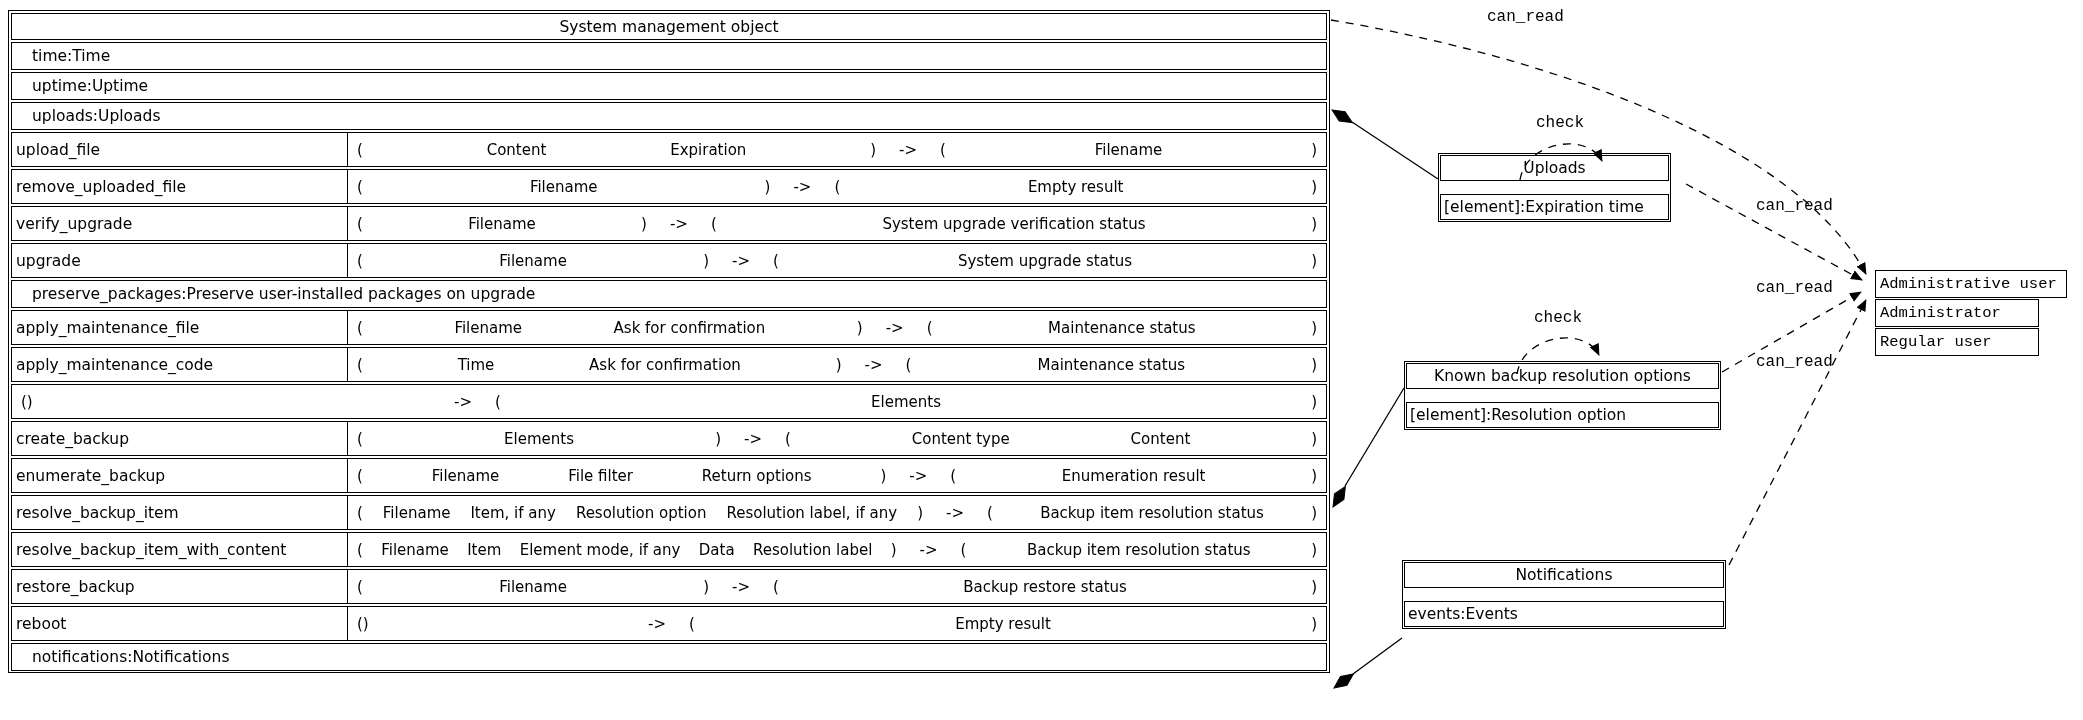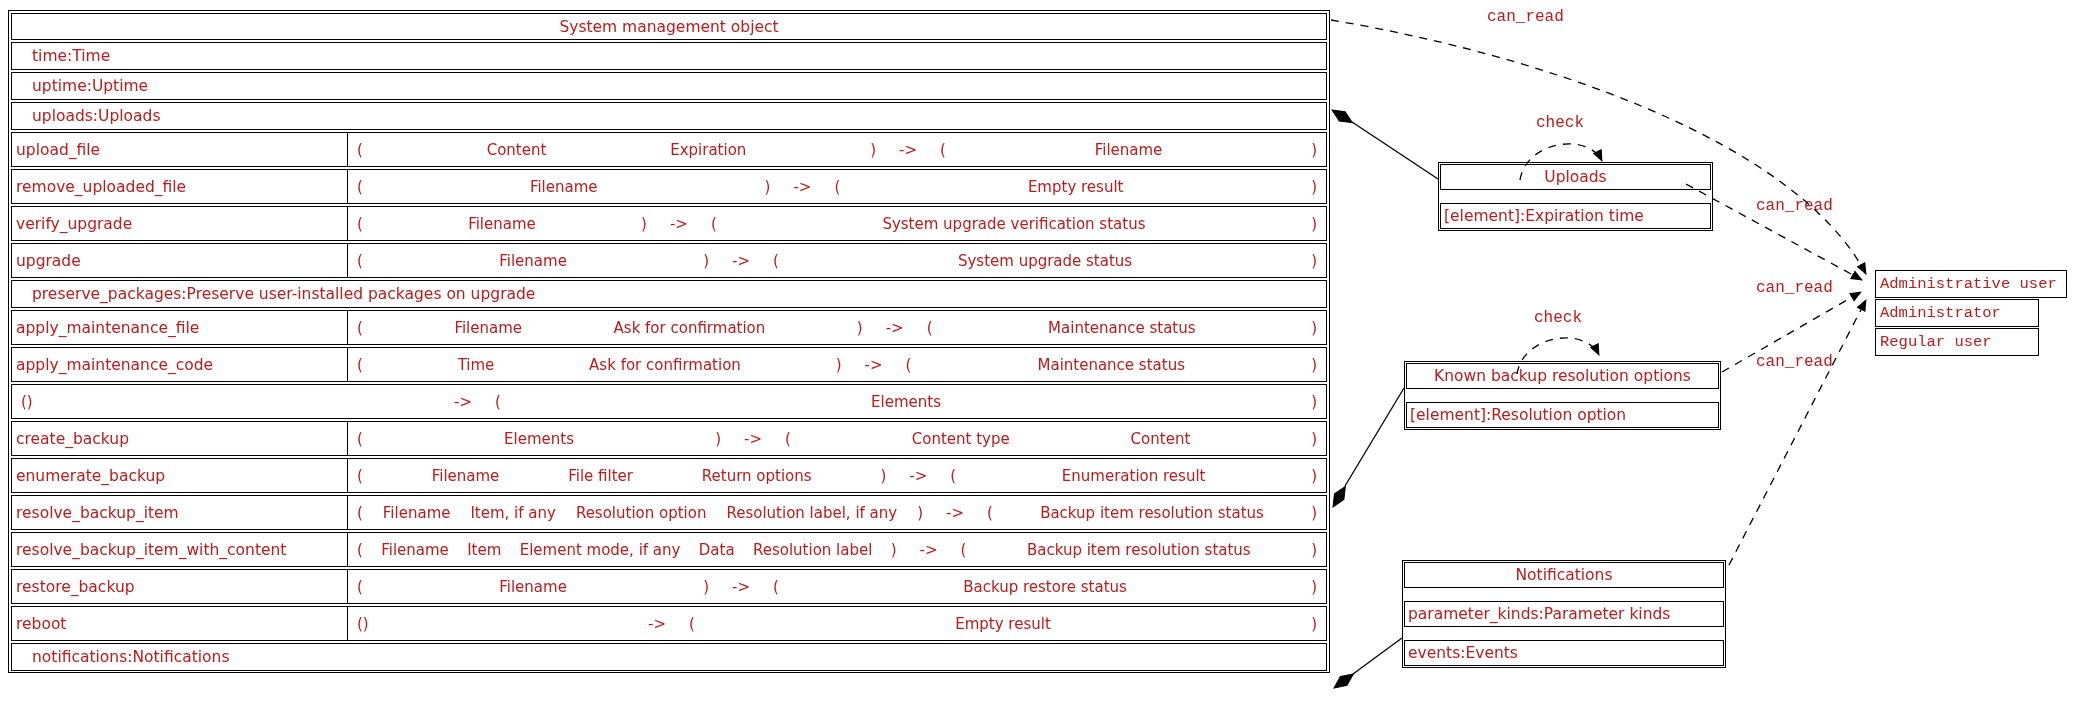--- a/index.html
+++ b/index.html
@@ -1,17 +1,17 @@
 <!DOCTYPE html>
 <html><head>
 <meta charset="utf-8">
 <style>
   html,body{margin:0;padding:0;background:#fff;}
   .canvas{position:relative;width:2083px;height:720px;background:#ffffff;
-          font-family:"DejaVu Sans",sans-serif;color:#b91c1c;overflow:hidden;}
+          font-family:"DejaVu Sans",sans-serif;color:#000000;overflow:hidden;}
 
   
   .mtable{position:absolute;left:8px;top:10px;width:1322px;
           border:1px solid #000;box-sizing:border-box;padding:2px 2px 1px 2px;background:#fff;}
   .trow{border:1px solid #000;margin-bottom:2px;box-sizing:border-box;
         display:flex;align-items:center;font-size:15.5px;background:#fff;}
   .trow:last-child{margin-bottom:0;}
   .trow.header{height:27px;justify-content:center;}
   .trow.attr{height:28px;padding-left:20px;}
   .trow.method{height:35px;}
@@ -271,33 +271,32 @@
           <span class="grp" style="flex-grow: 28;">
             <span class="tok">(</span>
             <span class="tok">Empty result</span>
             <span class="tok">)</span>
           </span>
         </div>
       </div>
       <div class="trow attr">notifications:Notifications</div>
     </div>
 
-  <div class="sbox" style="left:1438px;top:162px;width:275px;">
+  <div class="sbox" style="left:1438px;top:153px;width:233px;">
     <div class="brow btitle">Uploads</div>
   <div class="brow">[element]:Expiration time</div>
     </div>
 
   <div class="sbox" style="left:1404px;top:361px;width:317px;">
     <div class="brow btitle">Known backup resolution options</div>
   <div class="brow">[element]:Resolution option</div>
     </div>
 
   <div class="sbox" style="left:1402px;top:560px;width:324px;">
     <div class="brow btitle">Notifications</div>
-  <div class="brow">parameter_kinds:Parameter kinds</div>
       <div class="brow">events:Events</div>
     </div>
 
   <div class="abox">
     <div class="arow title">Administrative user</div>
   <div class="arow body">Administrator</div>
       <div class="arow body">Regular user</div>
     </div>
 
   <div class="elabel" style="left:1487px;top:8px;">can_read</div>

